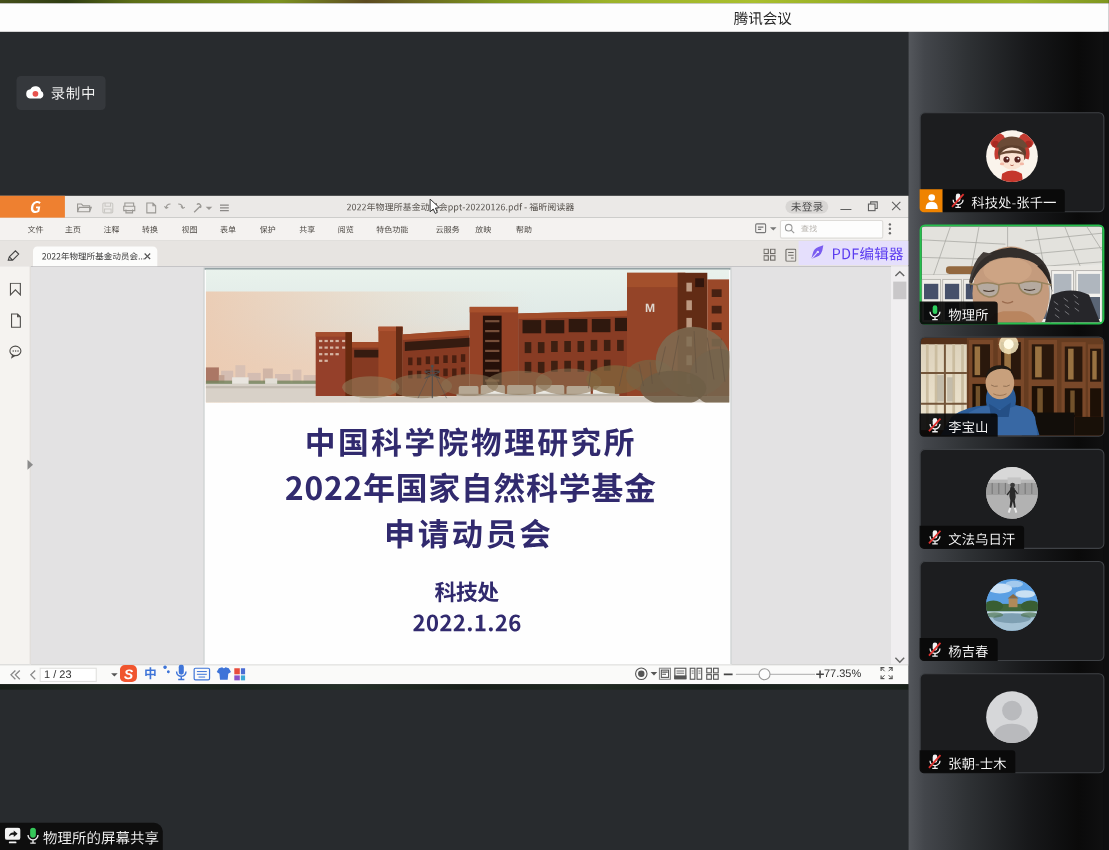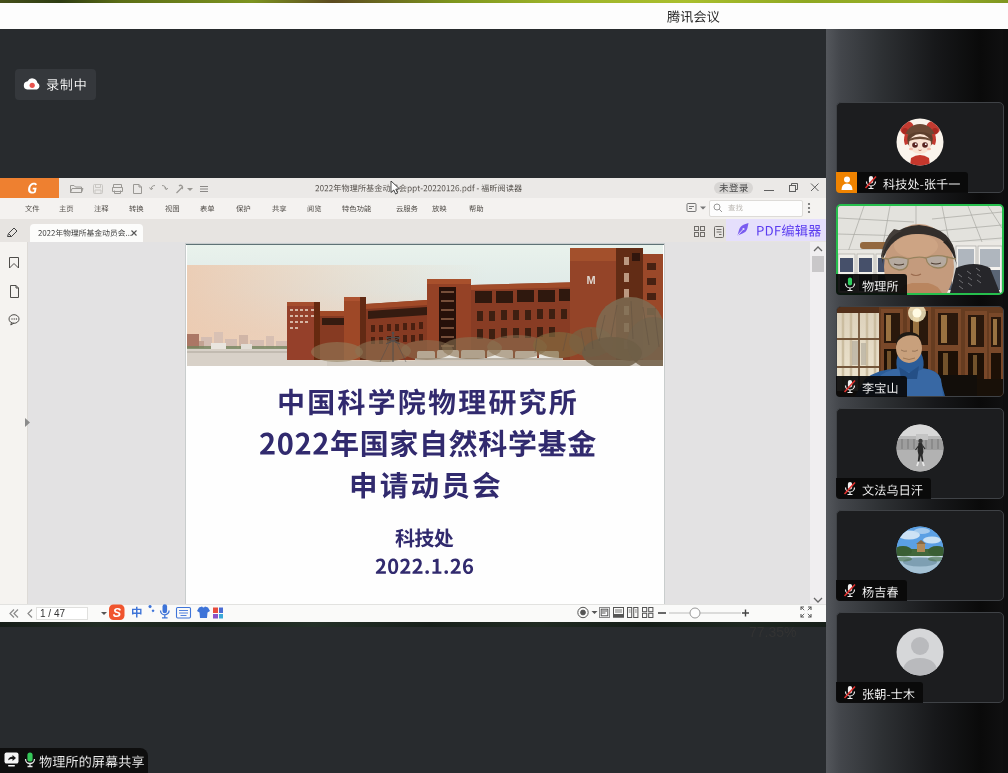--- a/index.html
+++ b/index.html
@@ -386,21 +386,21 @@
     </svg>
 <div class="abs" style="left:0;top:604px;width:826px;height:18px;background:#fafaf9;border-top:1px solid #e2e2e0;box-sizing:border-box;"></div>
 <svg class="abs" style="left:8px;top:608px" width="100" height="11" viewBox="0 0 100 11">
 <g stroke="#8a8a8a" fill="none" stroke-width="1.2">
 <path d="M6 1.5 L2 5.5 L6 9.5 M10 1.5 L6 5.5 L10 9.5"></path>
 <path d="M24 1.5 L20 5.5 L24 9.5"></path>
 </g>
 <path d="M96 4 L99 7 L93 7 Z" fill="#555" transform="rotate(180 96 5.5)"></path>
 </svg>
 <div class="abs" style="left:36px;top:606.5px;width:52px;height:13px;background:#ffffff;border:1px solid #e0e0de;box-sizing:border-box;"></div>
-<div class="abs" style="left:40px;top:608px;font-size:10px;color:#333;line-height:11px;">1 / 47</div>
+<div class="abs" style="left:40px;top:608px;font-size:10px;color:#333;line-height:11px;">1 / 23</div>
 <svg class="abs" style="left:109px;top:604px" width="114" height="17" viewBox="0 0 114 17">
 <rect x="0" y="0.5" width="15.5" height="15.5" rx="4.5" fill="#f0552e"></rect>
 <text x="8" y="13" font-family="Liberation Sans" font-size="12.5" font-weight="bold" fill="#fff" text-anchor="middle" font-style="italic">S</text>
 <g fill="#3e74d8">
 <path d="M41 4.2 a1.6 1.6 0 1 1 0.1 0 Z"></path>
 <path d="M44 8 a1.3 1.3 0 1 1 0.1 0 L43 11 Z"></path>
 <path d="M53.5 2.5 a2.3 2.3 0 0 1 4.6 0 l0 4.5 a2.3 2.3 0 0 1 -4.6 0 Z"></path>
 <path d="M51.5 6.5 a4.3 4.3 0 0 0 8.6 0 M55.8 11 L55.8 13.6 M53 13.8 L58.6 13.8" fill="none" stroke="#3e74d8" stroke-width="1.3"></path>
 <g stroke="#3e74d8" fill="none" stroke-width="1.1">
           <rect x="67.5" y="3.5" width="14" height="10.5" rx="1.2"></rect>
@@ -445,21 +445,21 @@
           <rect x="72.7" y="8.3" width="4.2" height="4.2" fill="none"></rect>
         </g>
 </g>
     </svg>
 <svg class="abs" style="left:656px;top:606px" width="160" height="14" viewBox="0 0 160 14">
 <path d="M2 7 L10 7" stroke="#444" stroke-width="1.6"></path>
 <line x1="13" y1="7" x2="85" y2="7" stroke="#bbb" stroke-width="1.2"></line>
 <circle cx="39" cy="7" r="5" fill="#fdfdfd" stroke="#999"></circle>
 <path d="M86 7 L93 7 M89.5 3.5 L89.5 10.5" stroke="#444" stroke-width="1.4"></path>
 </svg>
-<div class="abs" style="left:749px;top:607px;font-size:14px;color:#333;line-height:11px;margin-top:20px;">77.35%</div>
+<div class="abs" style="left:749px;top:607px;font-size:10px;color:#333;line-height:11px;">77.35%</div>
 <svg class="abs" style="left:800px;top:606px" width="12" height="12" viewBox="0 0 12 12">
 <g stroke="#555" stroke-width="1.1" fill="none">
 <path d="M1 4 L1 1 L4 1 M8 1 L11 1 L11 4 M11 8 L11 11 L8 11 M4 11 L1 11 L1 8"></path>
 <path d="M1 1 L4.2 4.2 M11 1 L7.8 4.2 M11 11 L7.8 7.8 M1 11 L4.2 7.8" stroke-width="0.9"></path>
 </g>
     </svg>
 <div class="abs" style="left:0;top:622px;width:826px;height:5px;background:linear-gradient(90deg,#161d18 0%,#222c24 12%,#19231c 25%,#243028 38%,#171f1a 52%,#202a22 65%,#151d17 78%,#1e2821 90%,#171f19 100%);"></div>
 <div class="abs" style="left:0;top:748px;width:148px;height:25px;background:#0e0e0e;border-radius:0 8px 0 0;"></div>
 <svg class="abs" style="left:4px;top:752px" width="15" height="16" viewBox="0 0 15 16">
 <rect x="0.5" y="0.5" width="14" height="11" rx="2" fill="#f4f4f4"></rect>

